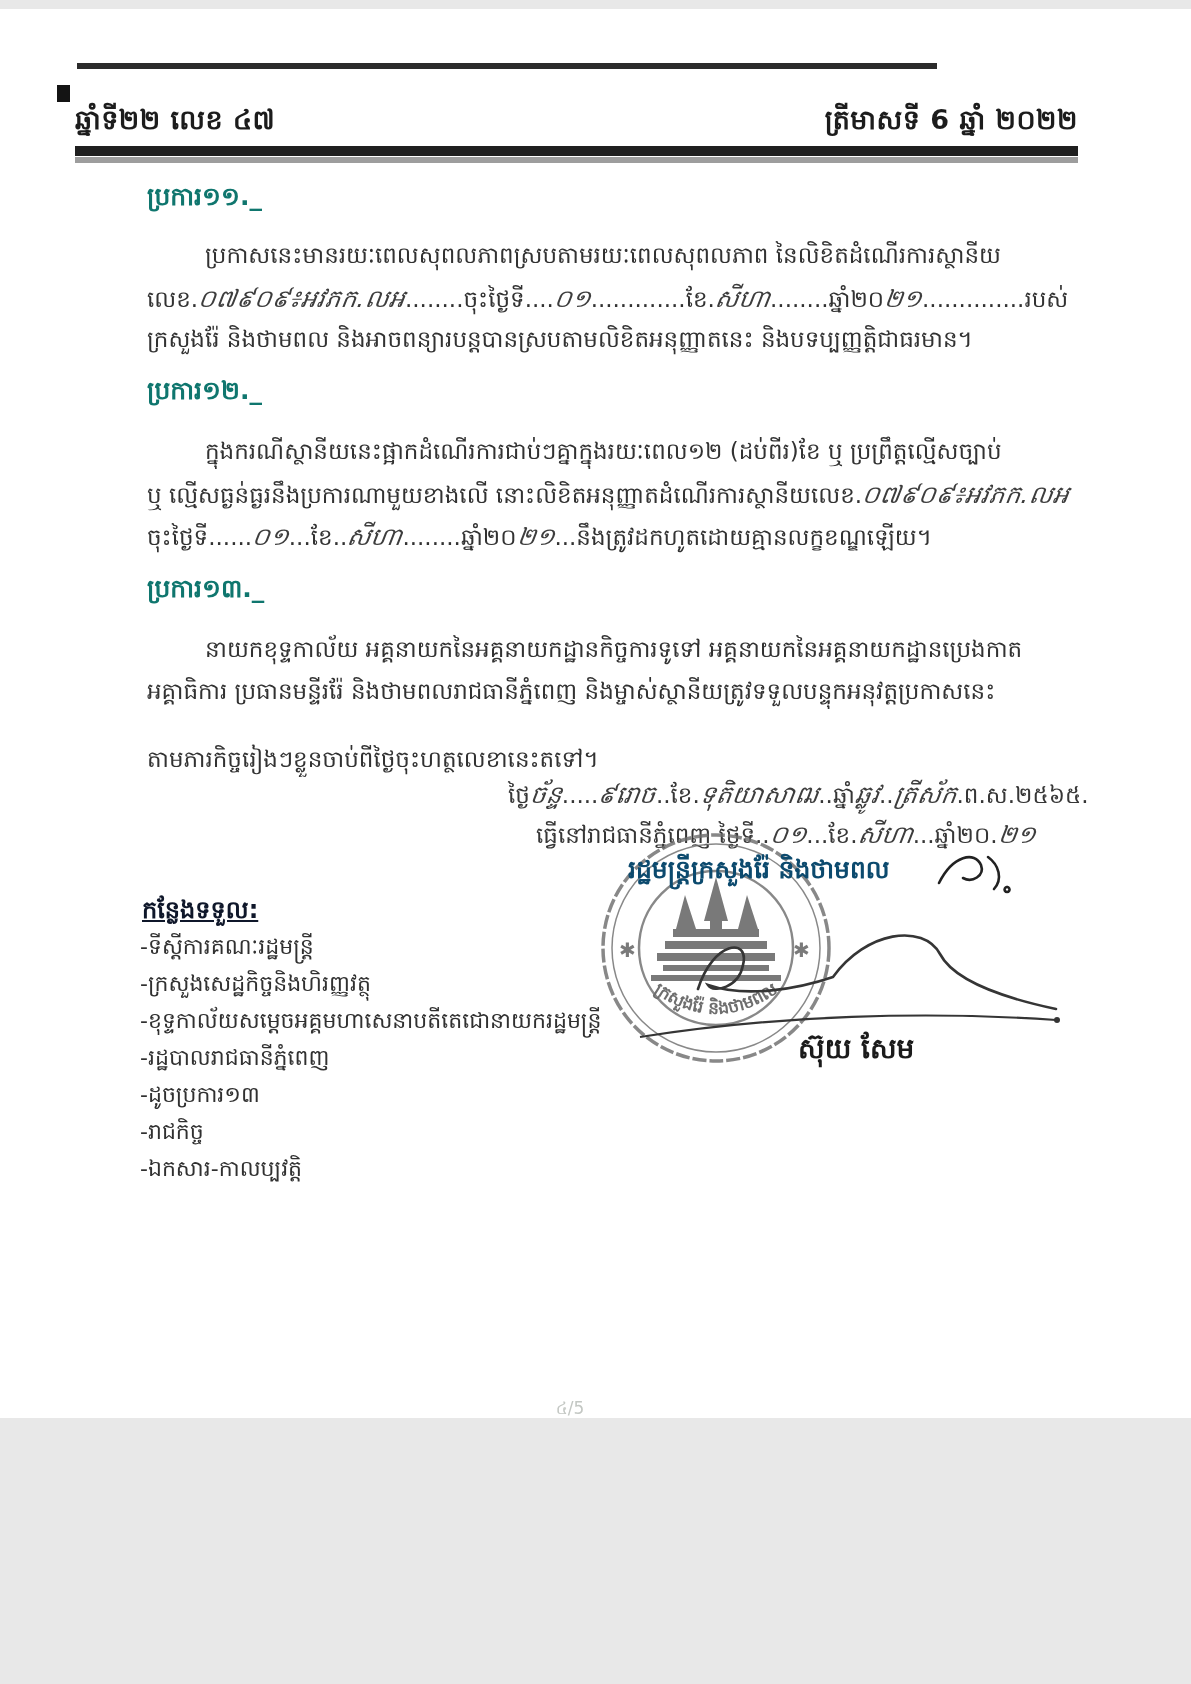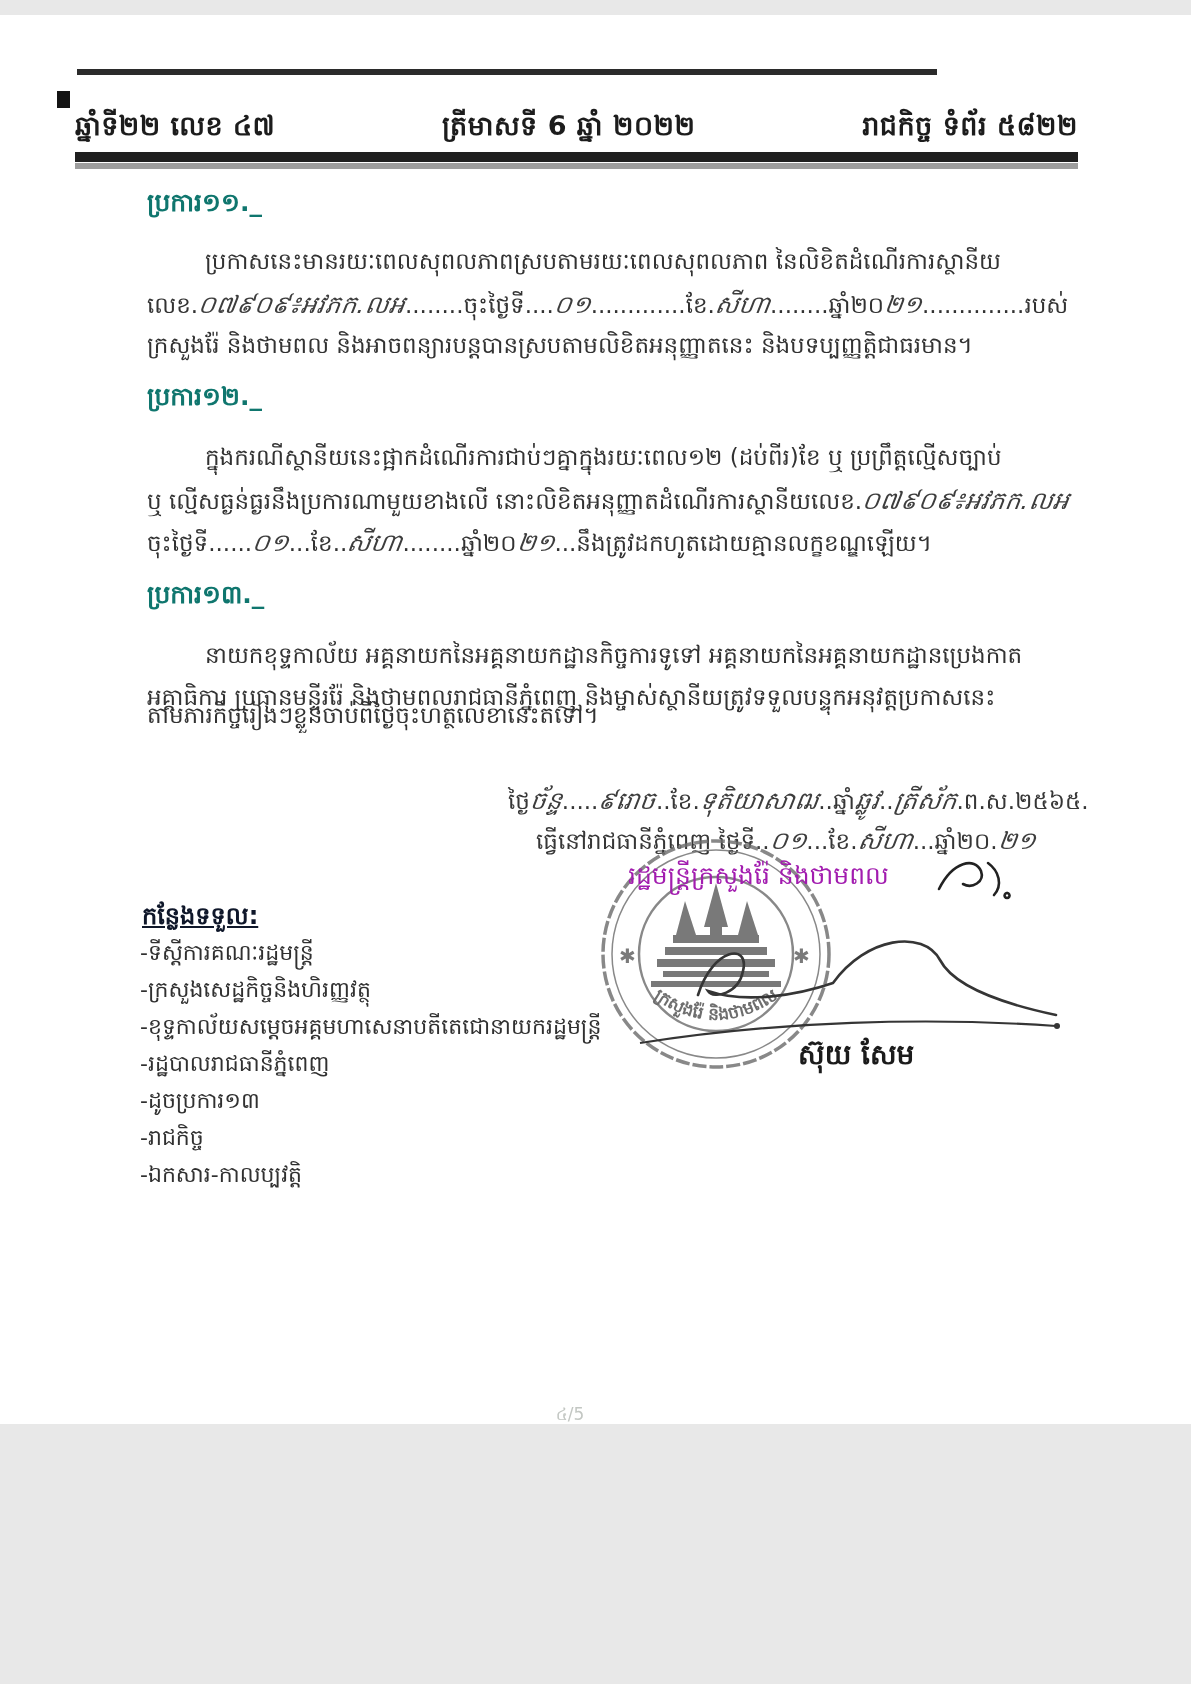--- a/index.html
+++ b/index.html
@@ -1,37 +1,37 @@
 <!DOCTYPE html>
 <html><head>
 <meta charset="utf-8">
 <style>
   html,body{margin:0;padding:0;background:#e8e8e8;}
   .page{
     position:relative;width:1191px;height:1409px;background:#ffffff;
-    margin:15px auto;overflow:hidden;
+    margin:9px auto;overflow:hidden;
     font-family:"DejaVu Sans", sans-serif;color:#2f2f2f;
   }
   .abs{position:absolute;white-space:nowrap;}
   
   .top-artifact-line{position:absolute;left:77px;top:54px;width:860px;height:6px;background:#2b2b2b;}
   .top-artifact-blob{position:absolute;left:57px;top:76px;width:13px;height:17px;background:#141414;}
   .header-row{position:absolute;left:75px;top:94px;width:1003px;display:flex;justify-content:space-between;
     font-size:27px;font-weight:bold;color:#1c1c1c;letter-spacing:.5px;}
   .rule-black{position:absolute;left:75px;top:137px;width:1003px;height:10px;background:#1f1f1f;}
   .rule-gray{position:absolute;left:75px;top:148px;width:1003px;height:6px;background:#9d9d9d;}
   
   .article-heading{font-size:25px;font-weight:bold;color:#0f766e;}
   .bline{font-size:23px;color:#323232;}
   .pr{font-style:normal;}
   .hw{display:inline-block;font-style:italic;transform:skewX(-8deg);font-size:1.06em;
       letter-spacing:.5px;color:#3d3d3d;}
   .dateline{font-size:23px;color:#363636;}
   
-  .minister-line{font-size:25px;font-weight:normal;color:#a21caf;z-index:5;}
+  .minister-line{font-size:25px;font-weight:bold;color:#0c4a6e;z-index:5;}
   .sign-name{font-size:28px;font-weight:bold;color:#1b1b1b;z-index:6;}
   .stamp-wrap{position:absolute;left:593px;top:816px;width:246px;height:246px;opacity:.82;z-index:2;}
   .sig-wrap{position:absolute;left:628px;top:888px;width:445px;height:155px;z-index:4;}
   .flourish-wrap{position:absolute;left:933px;top:838px;width:85px;height:52px;z-index:5;}
   
   .dist-heading{font-size:24px;font-weight:bold;text-decoration:underline;color:#0f172a;}
   .dist-item{font-size:22px;color:#303030;}
   
   .page-num{font-size:17px;color:#c3c7c3;}
 </style>
@@ -39,39 +39,38 @@
 <body>
 
 <div class="page">
 
   <div class="top-artifact-line"></div>
   <div class="top-artifact-blob"></div>
 
   <div class="header-row">
     <span>ឆ្នាំទី២២ លេខ ៤៧</span>
     <span>ត្រីមាសទី 6 ឆ្នាំ ២០២២</span>
-    <span>រាជកិច្ច ទំព័រ ៥៨២២</span>
   </div>
   <div class="rule-black"></div>
   <div class="rule-gray"></div>
 
   <div class="abs article-heading" style="left:147px;top:172px;">ប្រការ១១._</div>
   <div class="abs bline" style="left:205px;top:232px;"><span class="pr">ប្រកាសនេះមានរយៈពេលសុពលភាពស្របតាមរយៈពេលសុពលភាព នៃលិខិតដំណើរការស្ថានីយ</span></div>
   <div class="abs bline" style="left:147px;top:274px;"><span class="pr">លេខ.</span><span class="hw">០៧៩០៩៖អវភក.លអ</span><span class="pr">........ចុះថ្ងៃទី....</span><span class="hw">០១</span><span class="pr">.............ខែ.</span><span class="hw">សីហា</span><span class="pr">........ឆ្នាំ២០</span><span class="hw">២១</span><span class="pr">..............របស់</span></div>
   <div class="abs bline" style="left:147px;top:316px;"><span class="pr">ក្រសួងរ៉ែ និងថាមពល និងអាចពន្យារបន្តបានស្របតាមលិខិតអនុញ្ញាតនេះ និងបទប្បញ្ញត្តិជាធរមាន។</span></div>
 
   <div class="abs article-heading" style="left:147px;top:366px;">ប្រការ១២._</div>
   <div class="abs bline" style="left:205px;top:428px;"><span class="pr">ក្នុងករណីស្ថានីយនេះផ្អាកដំណើរការជាប់ៗគ្នាក្នុងរយៈពេល១២ (ដប់ពីរ)ខែ ឬ ប្រព្រឹត្តល្មើសច្បាប់</span></div>
   <div class="abs bline" style="left:147px;top:470px;"><span class="pr">ឬ ល្មើសធ្ងន់ធ្ងរនឹងប្រការណាមួយខាងលើ នោះលិខិតអនុញ្ញាតដំណើរការស្ថានីយលេខ.</span><span class="hw">០៧៩០៩៖អវភក.លអ</span></div>
   <div class="abs bline" style="left:147px;top:512px;"><span class="pr">ចុះថ្ងៃទី......</span><span class="hw">០១</span><span class="pr">...ខែ..</span><span class="hw">សីហា</span><span class="pr">........ឆ្នាំ២០</span><span class="hw">២១</span><span class="pr">...នឹងត្រូវដកហូតដោយគ្មានលក្ខខណ្ឌឡើយ។</span></div>
 
   <div class="abs article-heading" style="left:147px;top:564px;">ប្រការ១៣._</div>
   <div class="abs bline" style="left:205px;top:626px;"><span class="pr">នាយកខុទ្ទកាល័យ អគ្គនាយកនៃអគ្គនាយកដ្ឋានកិច្ចការទូទៅ អគ្គនាយកនៃអគ្គនាយកដ្ឋានប្រេងកាត</span></div>
   <div class="abs bline" style="left:147px;top:668px;"><span class="pr">អគ្គាធិការ ប្រធានមន្ទីររ៉ែ និងថាមពលរាជធានីភ្នំពេញ និងម្ចាស់ស្ថានីយត្រូវទទួលបន្ទុកអនុវត្តប្រកាសនេះ</span></div>
-  <div class="abs bline" style="left:147px;top:686px;text-align:right;"><span class="pr">តាមភារកិច្ចរៀងៗខ្លួនចាប់ពីថ្ងៃចុះហត្ថលេខានេះតទៅ។</span></div>
+  <div class="abs bline" style="left:147px;top:736px;text-align:right;"><span class="pr">តាមភារកិច្ចរៀងៗខ្លួនចាប់ពីថ្ងៃចុះហត្ថលេខានេះតទៅ។</span></div>
 
   <div class="abs dateline" style="left:508px;top:770px;"><span class="pr">ថ្ងៃ</span><span class="hw">ច័ន្ទ</span><span class="pr">.....</span><span class="hw">៩រោច</span><span class="pr">..ខែ.</span><span class="hw">ទុតិយាសាឍ</span><span class="pr">..ឆ្នាំ</span><span class="hw">ឆ្លូវ</span><span class="pr">..</span><span class="hw">ត្រីស័ក</span><span class="pr">.ព.ស.២៥៦៥.</span></div>
   <div class="abs dateline" style="left:536px;top:810px;"><span class="pr">ធ្វើនៅរាជធានីភ្នំពេញ ថ្ងៃទី..</span><span class="hw">០១</span><span class="pr">...ខែ.</span><span class="hw">សីហា</span><span class="pr">...ឆ្នាំ២០.</span><span class="hw">២១</span></div>
 
   <div class="stamp-wrap">
     <svg width="246" height="246" viewBox="0 0 246 246">
       <g stroke="#6f6f6f" fill="none">
         <circle cx="123" cy="123" r="113" stroke-width="3.5" stroke-dasharray="14 3"></circle>
         <circle cx="123" cy="123" r="104" stroke-width="1.5"></circle>
         <circle cx="123" cy="123" r="77" stroke-width="2.5"></circle>

